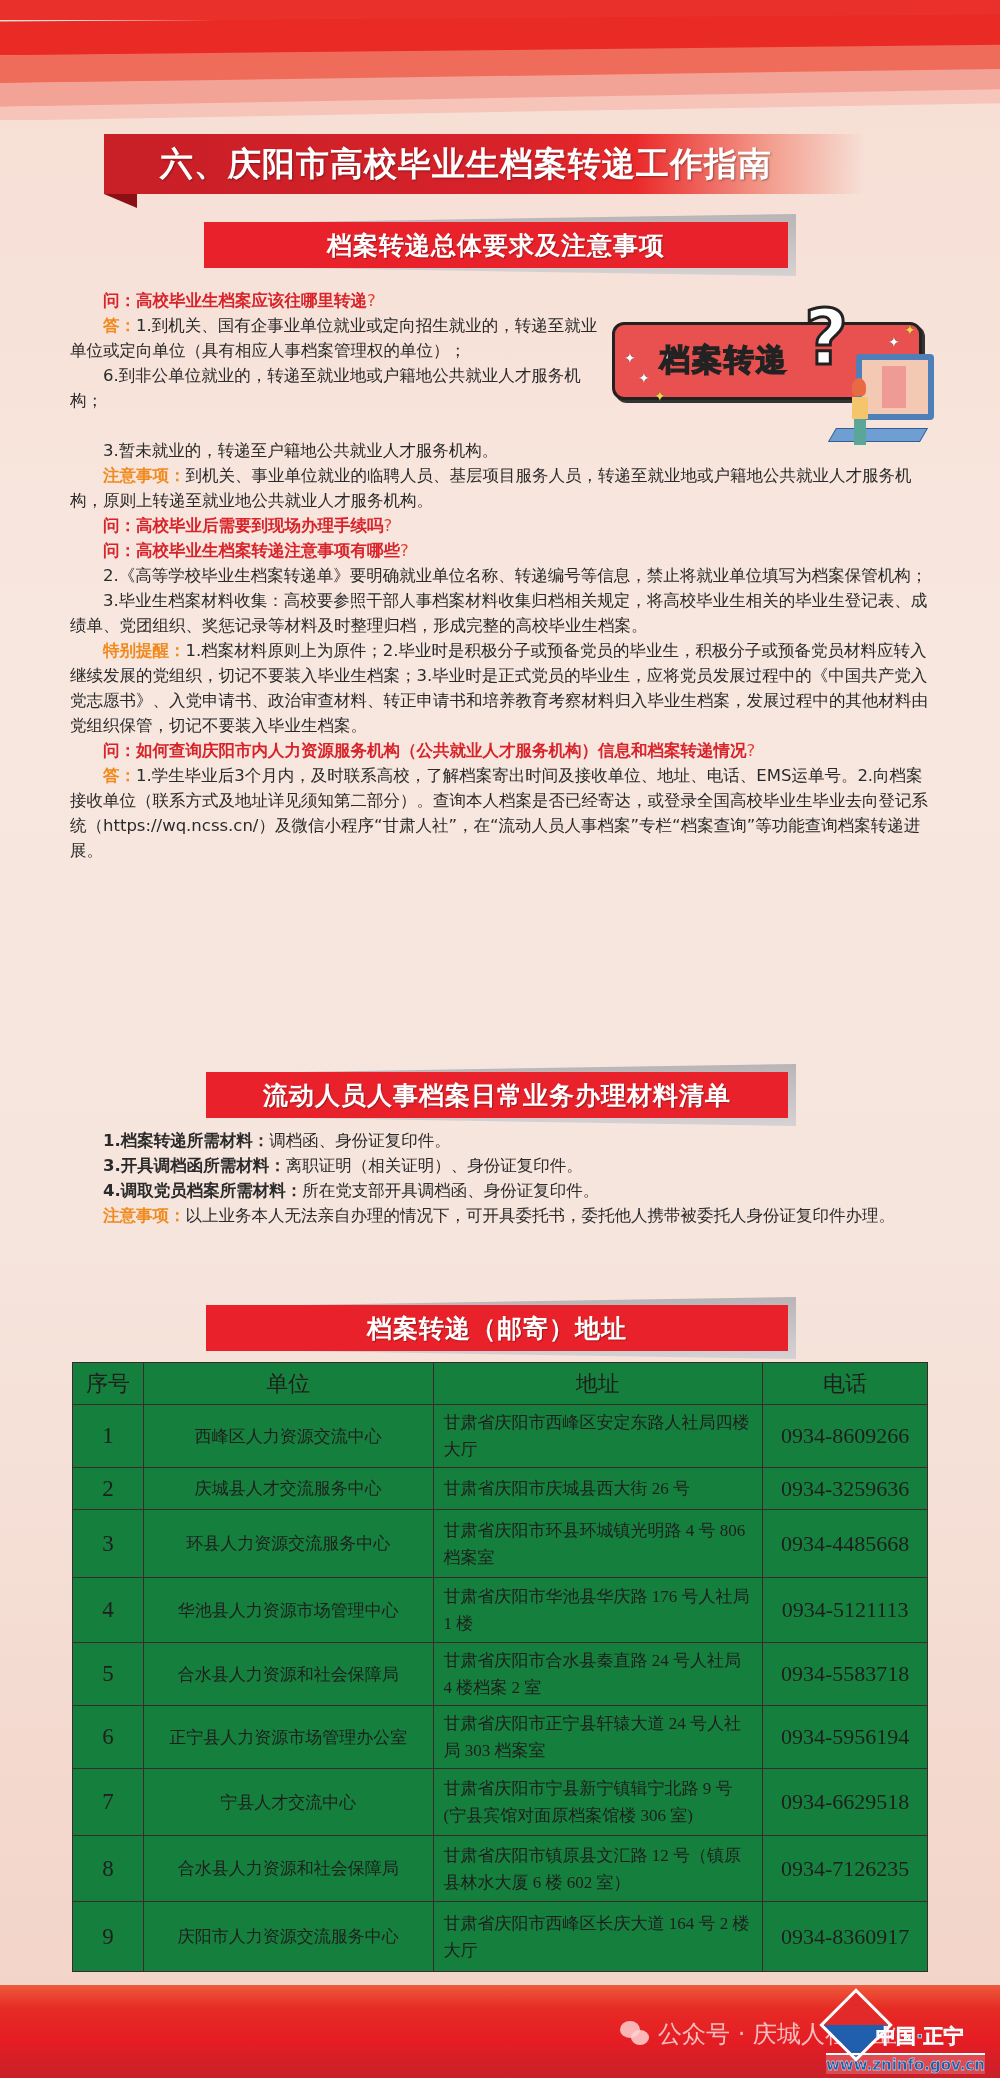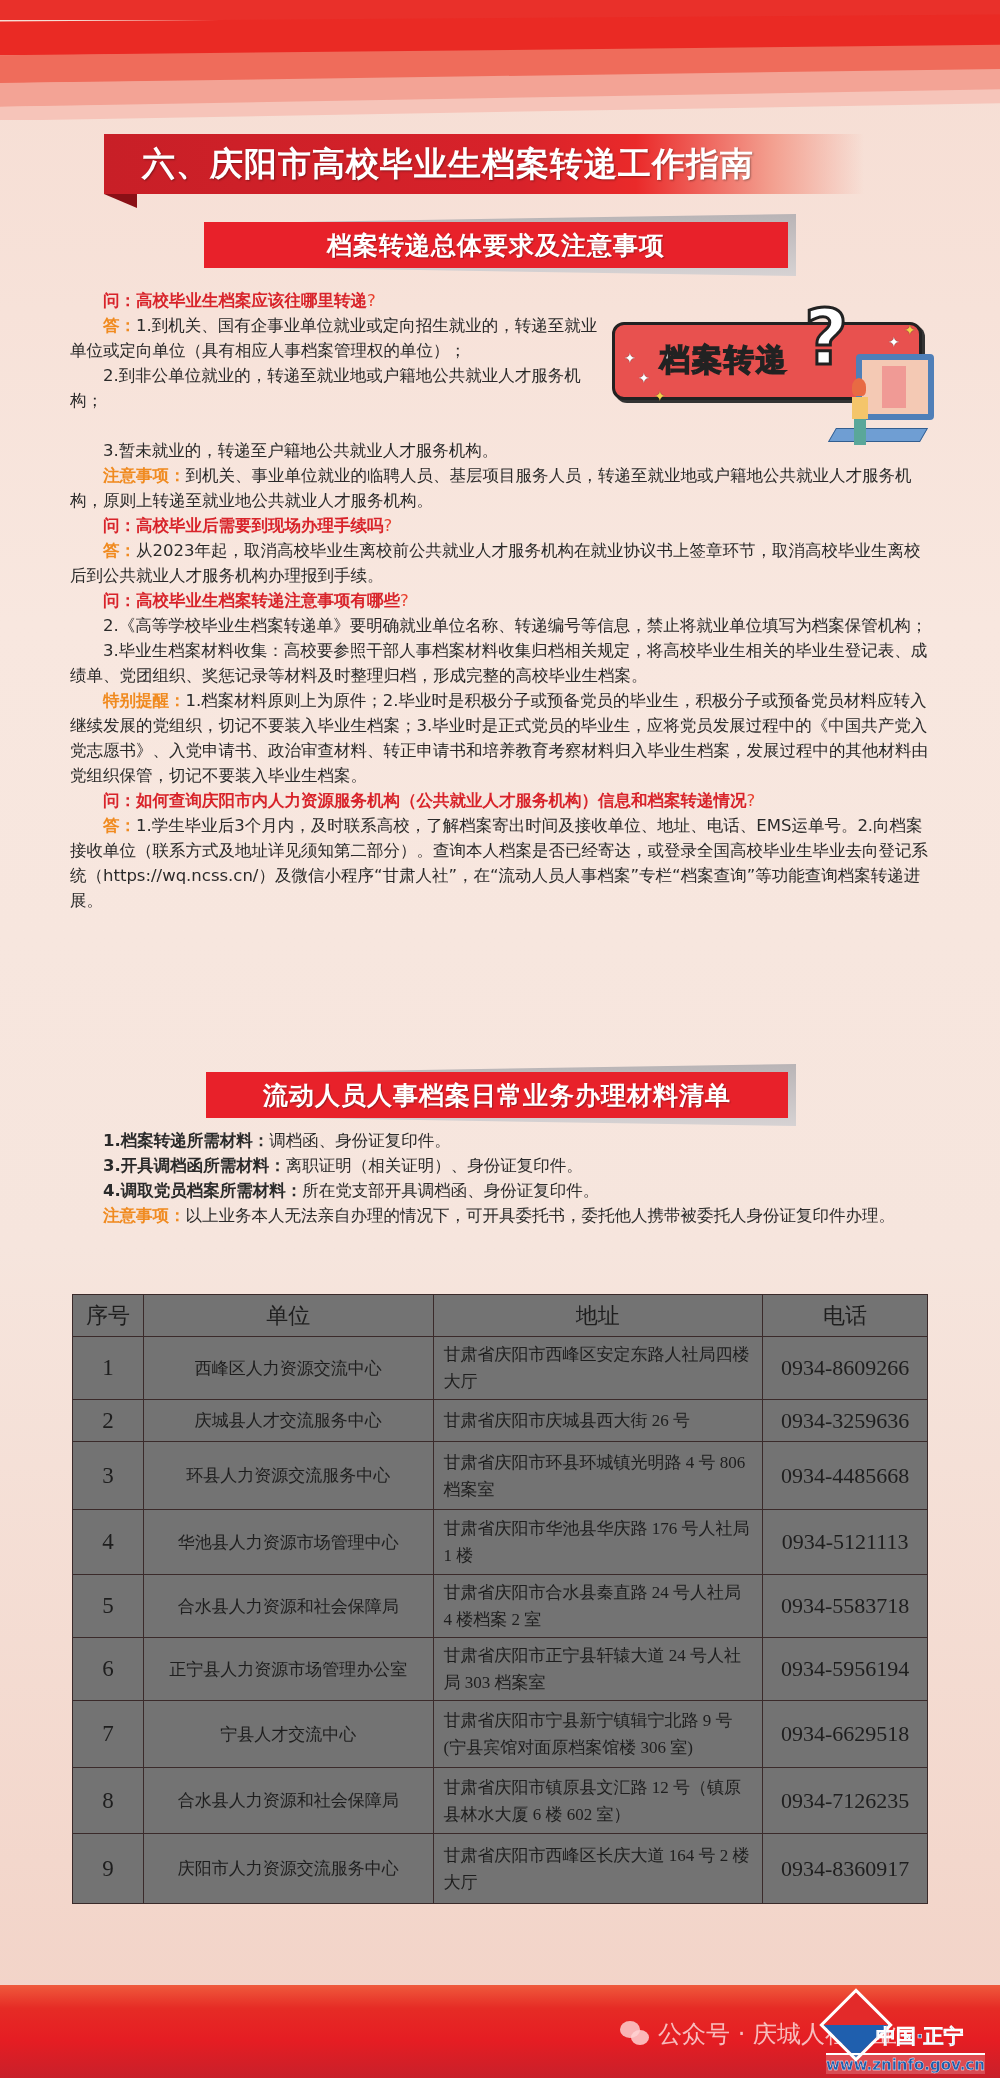--- a/index.html
+++ b/index.html
@@ -23,21 +23,21 @@
   .main-title {
     position: absolute; left: 104px; top: 134px; width: 760px; height: 60px;
     background: linear-gradient(90deg, #c81f27 0%, #d8222a 55%, #ea2a2a 70%, #f3a090 88%, rgba(246,221,211,0) 100%);
     display: flex; align-items: center;
   }
   .main-title::after {
     content: ""; position: absolute; left: 0; bottom: -14px;
     border-top: 14px solid #8a1016; border-left: 33px solid transparent;
   }
   .main-title span {
-    padding-left: 38px; font-size: 33px; font-weight: bold; color: #fff; letter-spacing: 1px;
+    padding-left: 56px; font-size: 33px; font-weight: bold; color: #fff; letter-spacing: 1px;
     text-shadow: 1px 1px 2px rgba(0,0,0,0.35);
   }
 
   
   .section-banner { position: absolute; height: 46px; }
   .section-banner .shadow {
     position: absolute; left: 8px; right: 0; top: -8px; bottom: -8px;
     background: linear-gradient(180deg, #b9b4b6, #d6d2d3);
     clip-path: polygon(0 15%, 100% 0, 100% 100%, 0 85%);
   }
@@ -87,22 +87,22 @@
     position: absolute; left: 248px; top: 78px; width: 18px; height: 68px;
   }
   .illus .person .head { width: 14px; height: 18px; background: #e86a43; border-radius: 50% 50% 30% 30%; }
   .illus .person .torso { width: 16px; height: 22px; background: #f4c56a; margin-top: 1px; }
   .illus .person .legs { width: 12px; height: 26px; background: #5aa79a; margin-left: 2px; }
   .illus .spark { position: absolute; color: #fff; font-size: 14px; text-shadow: 0 0 1px #333; }
   .illus .spark.y { color: #f7d24a; }
 
   
   .addr-table {
-    position: absolute; left: 72px; top: 1294px; width: 856px;
-    border-collapse: collapse; background: #737373;
+    position: absolute; left: 72px; top: 1362px; width: 856px;
+    border-collapse: collapse; background: #15803d;
     font-family: "Liberation Serif", "DejaVu Serif", serif;
   }
   .addr-table th, .addr-table td { border: 1.5px solid #3a2a2a; color: #1e1e1e; vertical-align: middle; }
   .addr-table th { font-family: "DejaVu Sans", sans-serif; font-weight: normal; font-size: 22px; height: 42px; text-align: center; }
   .addr-table td.no { text-align: center; font-size: 23px; width: 71px; }
   .addr-table td.unit { text-align: center; font-size: 17px; width: 290px; }
   .addr-table td.addr { text-align: left; font-size: 17px; padding: 4px 10px; line-height: 27px; width: 330px; }
   .addr-table td.tel { text-align: center; font-size: 22px; width: 165px; }
 
   
@@ -162,27 +162,26 @@
   <div class="person">
     <div class="head"></div>
       <div class="torso"></div>
       <div class="legs"></div>
   </div>
 </div>
 
 <div class="text-block" style="top:288px; width:535px;">
   <div class="q"><span>问：高校毕业生档案应该往哪里转递</span><span class="qm">?</span></div>
   <div class="p"><span class="tag">答：</span><span>1.到机关、国有企事业单位就业或定向招生就业的，转递至就业单位或定向单位（具有相应人事档案管理权的单位）；</span></div>
-  <div class="p">2.到非公单位就业的，转递至就业地或户籍地公共就业人才服务机构；</div>
+  <div class="p">6.到非公单位就业的，转递至就业地或户籍地公共就业人才服务机构；</div>
 </div>
 <div class="text-block" style="top:438px;">
   <div class="p">3.暂未就业的，转递至户籍地公共就业人才服务机构。</div>
   <div class="p"><span class="tag">注意事项：</span><span>到机关、事业单位就业的临聘人员、基层项目服务人员，转递至就业地或户籍地公共就业人才服务机构，原则上转递至就业地公共就业人才服务机构。</span></div>
   <div class="q"><span>问：高校毕业后需要到现场办理手续吗</span><span class="qm">?</span></div>
-  <div class="p"><span class="tag">答：</span><span>从2023年起，取消高校毕业生离校前公共就业人才服务机构在就业协议书上签章环节，取消高校毕业生离校后到公共就业人才服务机构办理报到手续。</span></div>
   <div class="q"><span>问：高校毕业生档案转递注意事项有哪些</span><span class="qm">?</span></div>
   <div class="p">2.《高等学校毕业生档案转递单》要明确就业单位名称、转递编号等信息，禁止将就业单位填写为档案保管机构；</div>
   <div class="p">3.毕业生档案材料收集：高校要参照干部人事档案材料收集归档相关规定，将高校毕业生相关的毕业生登记表、成绩单、党团组织、奖惩记录等材料及时整理归档，形成完整的高校毕业生档案。</div>
   <div class="p"><span class="tag">特别提醒：</span><span>1.档案材料原则上为原件；2.毕业时是积极分子或预备党员的毕业生，积极分子或预备党员材料应转入继续发展的党组织，切记不要装入毕业生档案；3.毕业时是正式党员的毕业生，应将党员发展过程中的《中国共产党入党志愿书》、入党申请书、政治审查材料、转正申请书和培养教育考察材料归入毕业生档案，发展过程中的其他材料由党组织保管，切记不要装入毕业生档案。</span></div>
   <div class="q"><span>问：如何查询庆阳市内人力资源服务机构（公共就业人才服务机构）信息和档案转递情况</span><span class="qm">?</span></div>
   <div class="p"><span class="tag">答：</span><span>1.学生毕业后3个月内，及时联系高校，了解档案寄出时间及接收单位、地址、电话、EMS运单号。2.向档案接收单位（联系方式及地址详见须知第二部分）。查询本人档案是否已经寄达，或登录全国高校毕业生毕业去向登记系统（https://wq.ncss.cn/）及微信小程序“甘肃人社”，在“流动人员人事档案”专栏“档案查询”等功能查询档案转递进展。</span></div>
 </div>
 
 <div class="section-banner" style="left:206px; top:1072px; width:590px;">
   <div class="shadow"></div>

